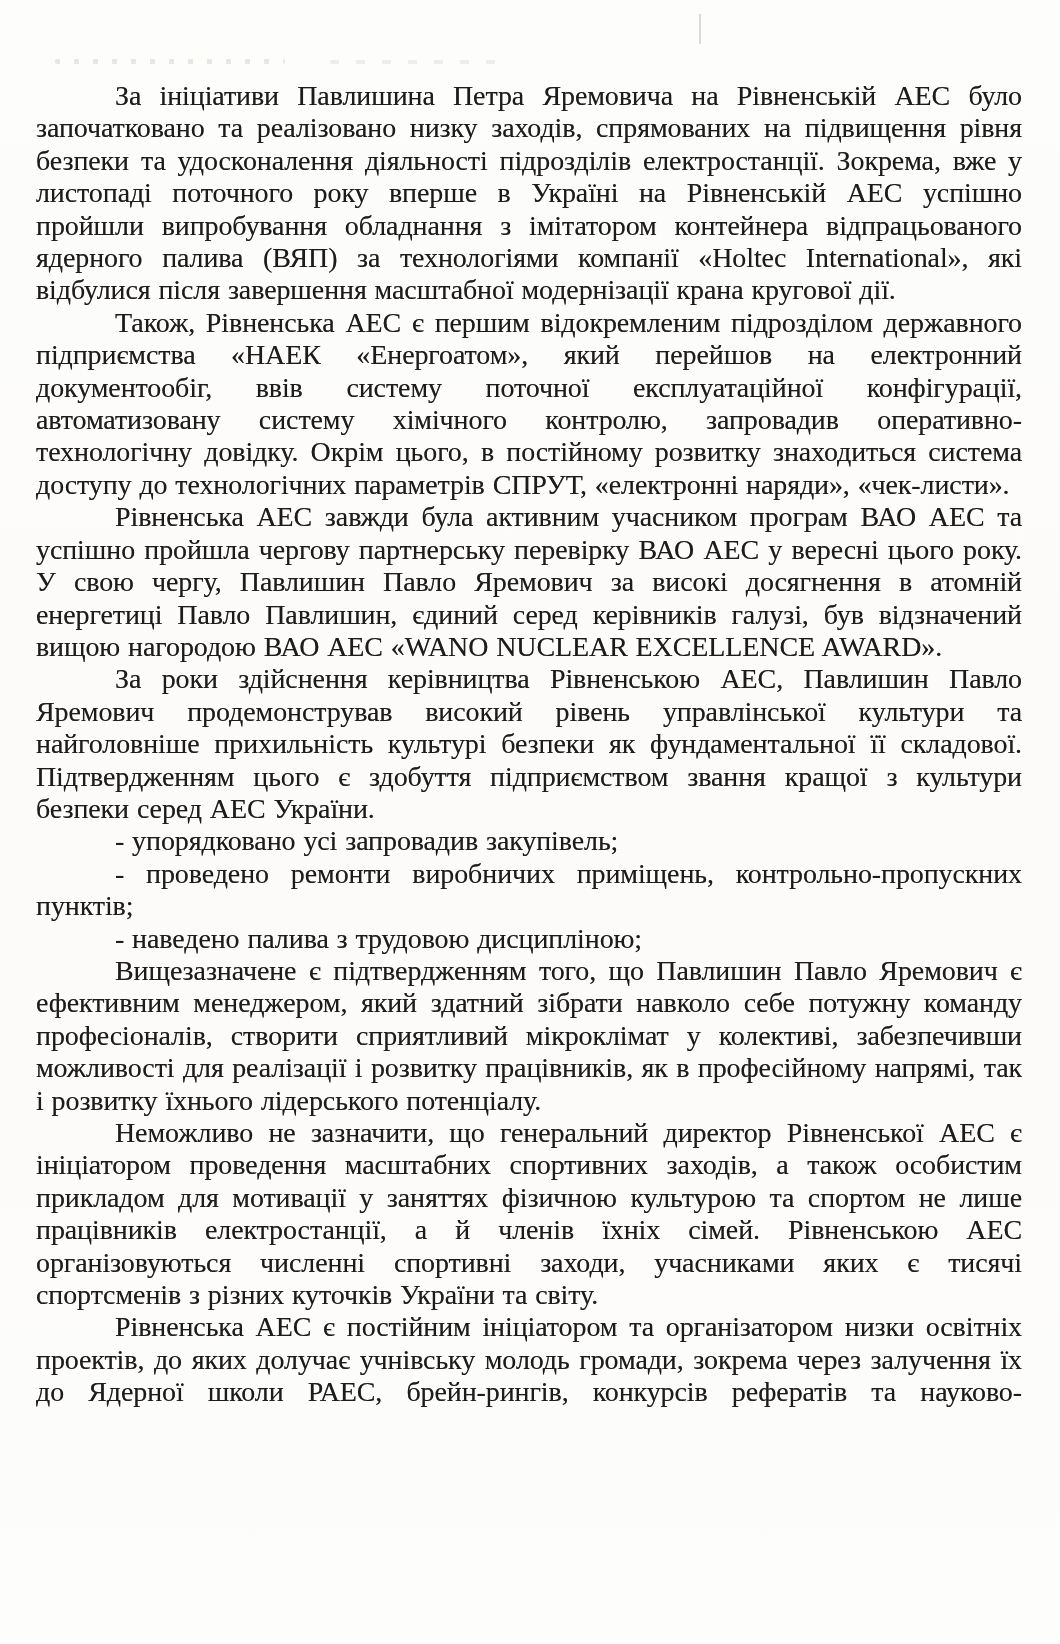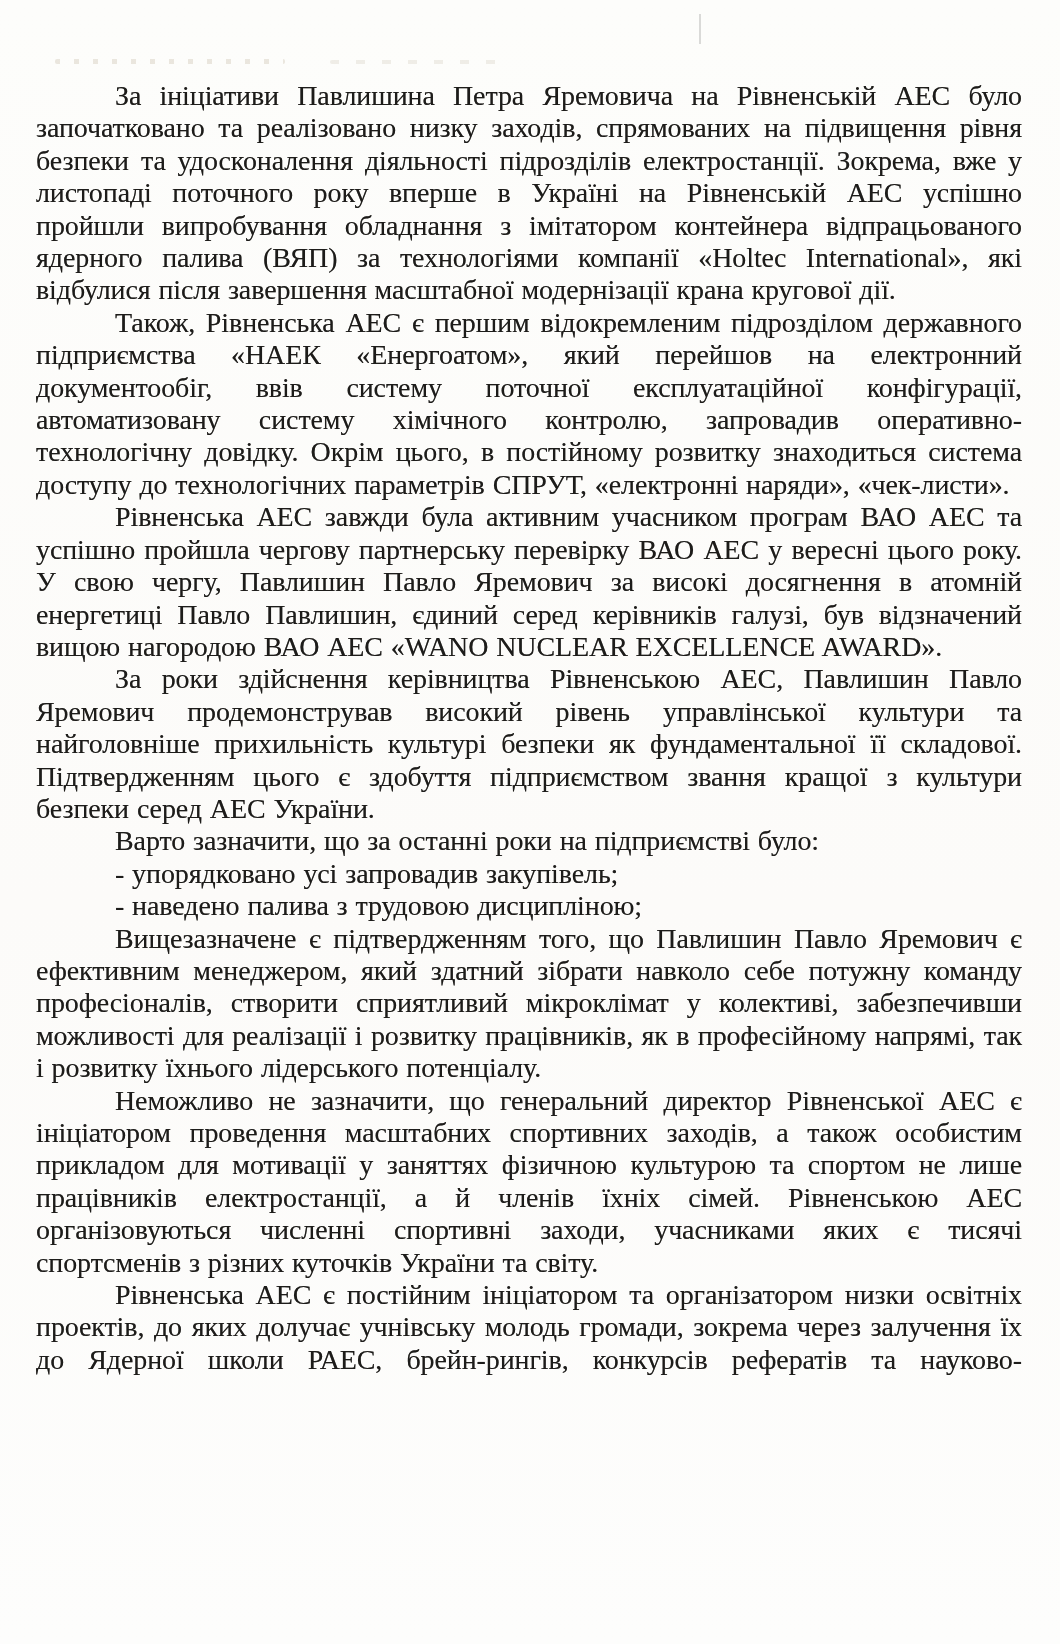--- a/index.html
+++ b/index.html
@@ -81,21 +81,21 @@
 
   <div class="artifact artifact-line"></div>
   <div class="artifact artifact-bleed"></div>
   <div class="artifact artifact-bleed2"></div>
 
   <div class="text-block">
     <p class="para">За ініціативи Павлишина Петра Яремовича на Рівненській АЕС було започатковано та реалізовано низку заходів, спрямованих на підвищення рівня безпеки та удосконалення діяльності підрозділів електростанції. Зокрема, вже у листопаді поточного року вперше в Україні на Рівненській АЕС успішно пройшли випробування обладнання з імітатором контейнера відпрацьованого ядерного палива (ВЯП) за технологіями компанії «Holtec International», які відбулися після завершення масштабної модернізації крана кругової дії.</p>
     <p class="para">Також, Рівненська АЕС є першим відокремленим підрозділом державного підприємства «НАЕК «Енергоатом», який перейшов на електронний документообіг, ввів систему поточної експлуатаційної конфігурації, автоматизовану систему хімічного контролю, запровадив оперативно-технологічну довідку. Окрім цього, в постійному розвитку знаходиться система доступу до технологічних параметрів СПРУТ, «електронні наряди», «чек-листи».</p>
     <p class="para">Рівненська АЕС завжди була активним учасником програм ВАО АЕС та успішно пройшла чергову партнерську перевірку ВАО АЕС у вересні цього року. У свою чергу, Павлишин Павло Яремович за високі досягнення в атомній енергетиці Павло Павлишин, єдиний серед керівників галузі, був відзначений вищою нагородою ВАО АЕС «WANO NUCLEAR EXCELLENCE AWARD».</p>
     <p class="para">За роки здійснення керівництва Рівненською АЕС, Павлишин Павло Яремович продемонстрував високий рівень управлінської культури та найголовніше прихильність культурі безпеки як фундаментальної її складової. Підтвердженням цього є здобуття підприємством звання кращої з культури безпеки серед АЕС України.</p>
-    <p class="para">Варто зазначити, що за останні роки на підприємстві було:</p>
     <p class="para">- упорядковано усі запровадив закупівель;</p>
+    <p class="para">- проведено ремонти виробничих приміщень, контрольно-пропускних пунктів;</p>
     <p class="para">- наведено палива з трудовою дисципліною;</p>
     <p class="para">Вищезазначене є підтвердженням того, що Павлишин Павло Яремович є ефективним менеджером, який здатний зібрати навколо себе потужну команду професіоналів, створити сприятливий мікроклімат у колективі, забезпечивши можливості для реалізації і розвитку працівників, як в професійному напрямі, так і розвитку їхнього лідерського потенціалу.</p>
     <p class="para">Неможливо не зазначити, що генеральний директор Рівненської АЕС є ініціатором проведення масштабних спортивних заходів, а також особистим прикладом для мотивації у заняттях фізичною культурою та спортом не лише працівників електростанції, а й членів їхніх сімей. Рівненською АЕС організовуються численні спортивні заходи, учасниками яких є тисячі спортсменів з різних куточків України та світу.</p>
     <p class="para justify-last">Рівненська АЕС є постійним ініціатором та організатором низки освітніх проектів, до яких долучає учнівську молодь громади, зокрема через залучення їх до Ядерної школи РАЕС, брейн-рингів, конкурсів рефератів та науково-</p>
   </div>
 
 </div>
 
 </body></html>

